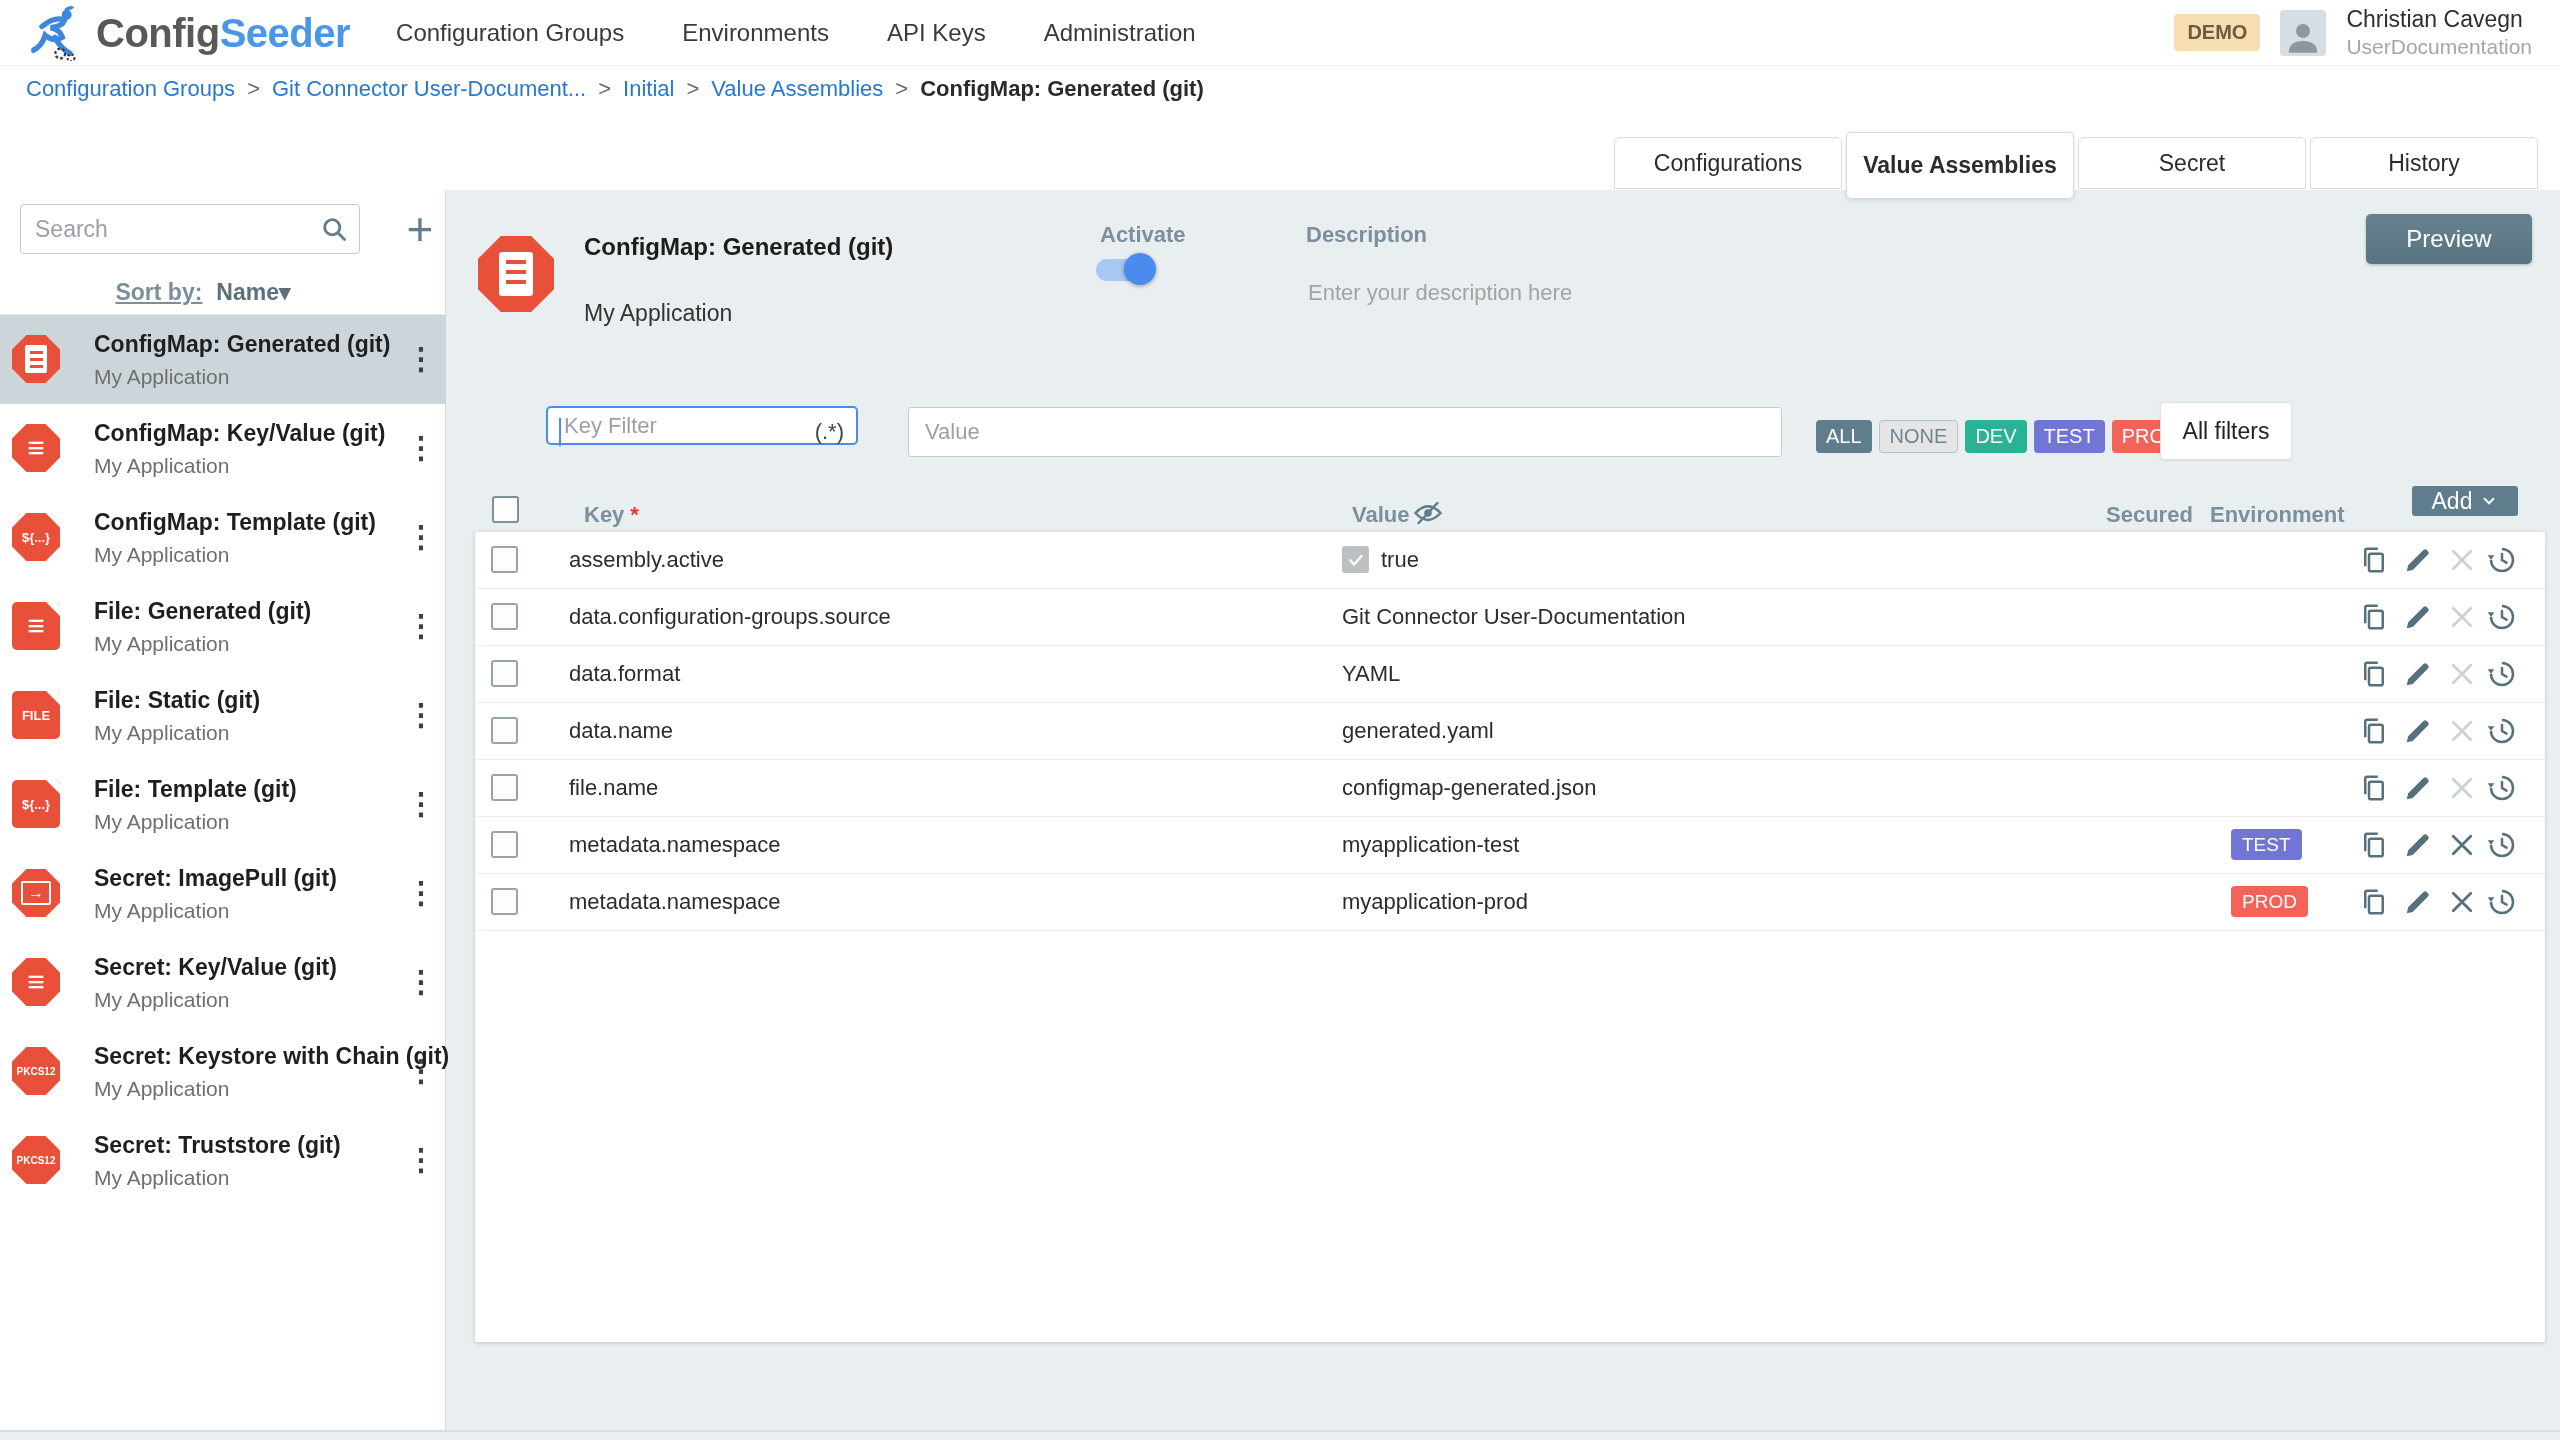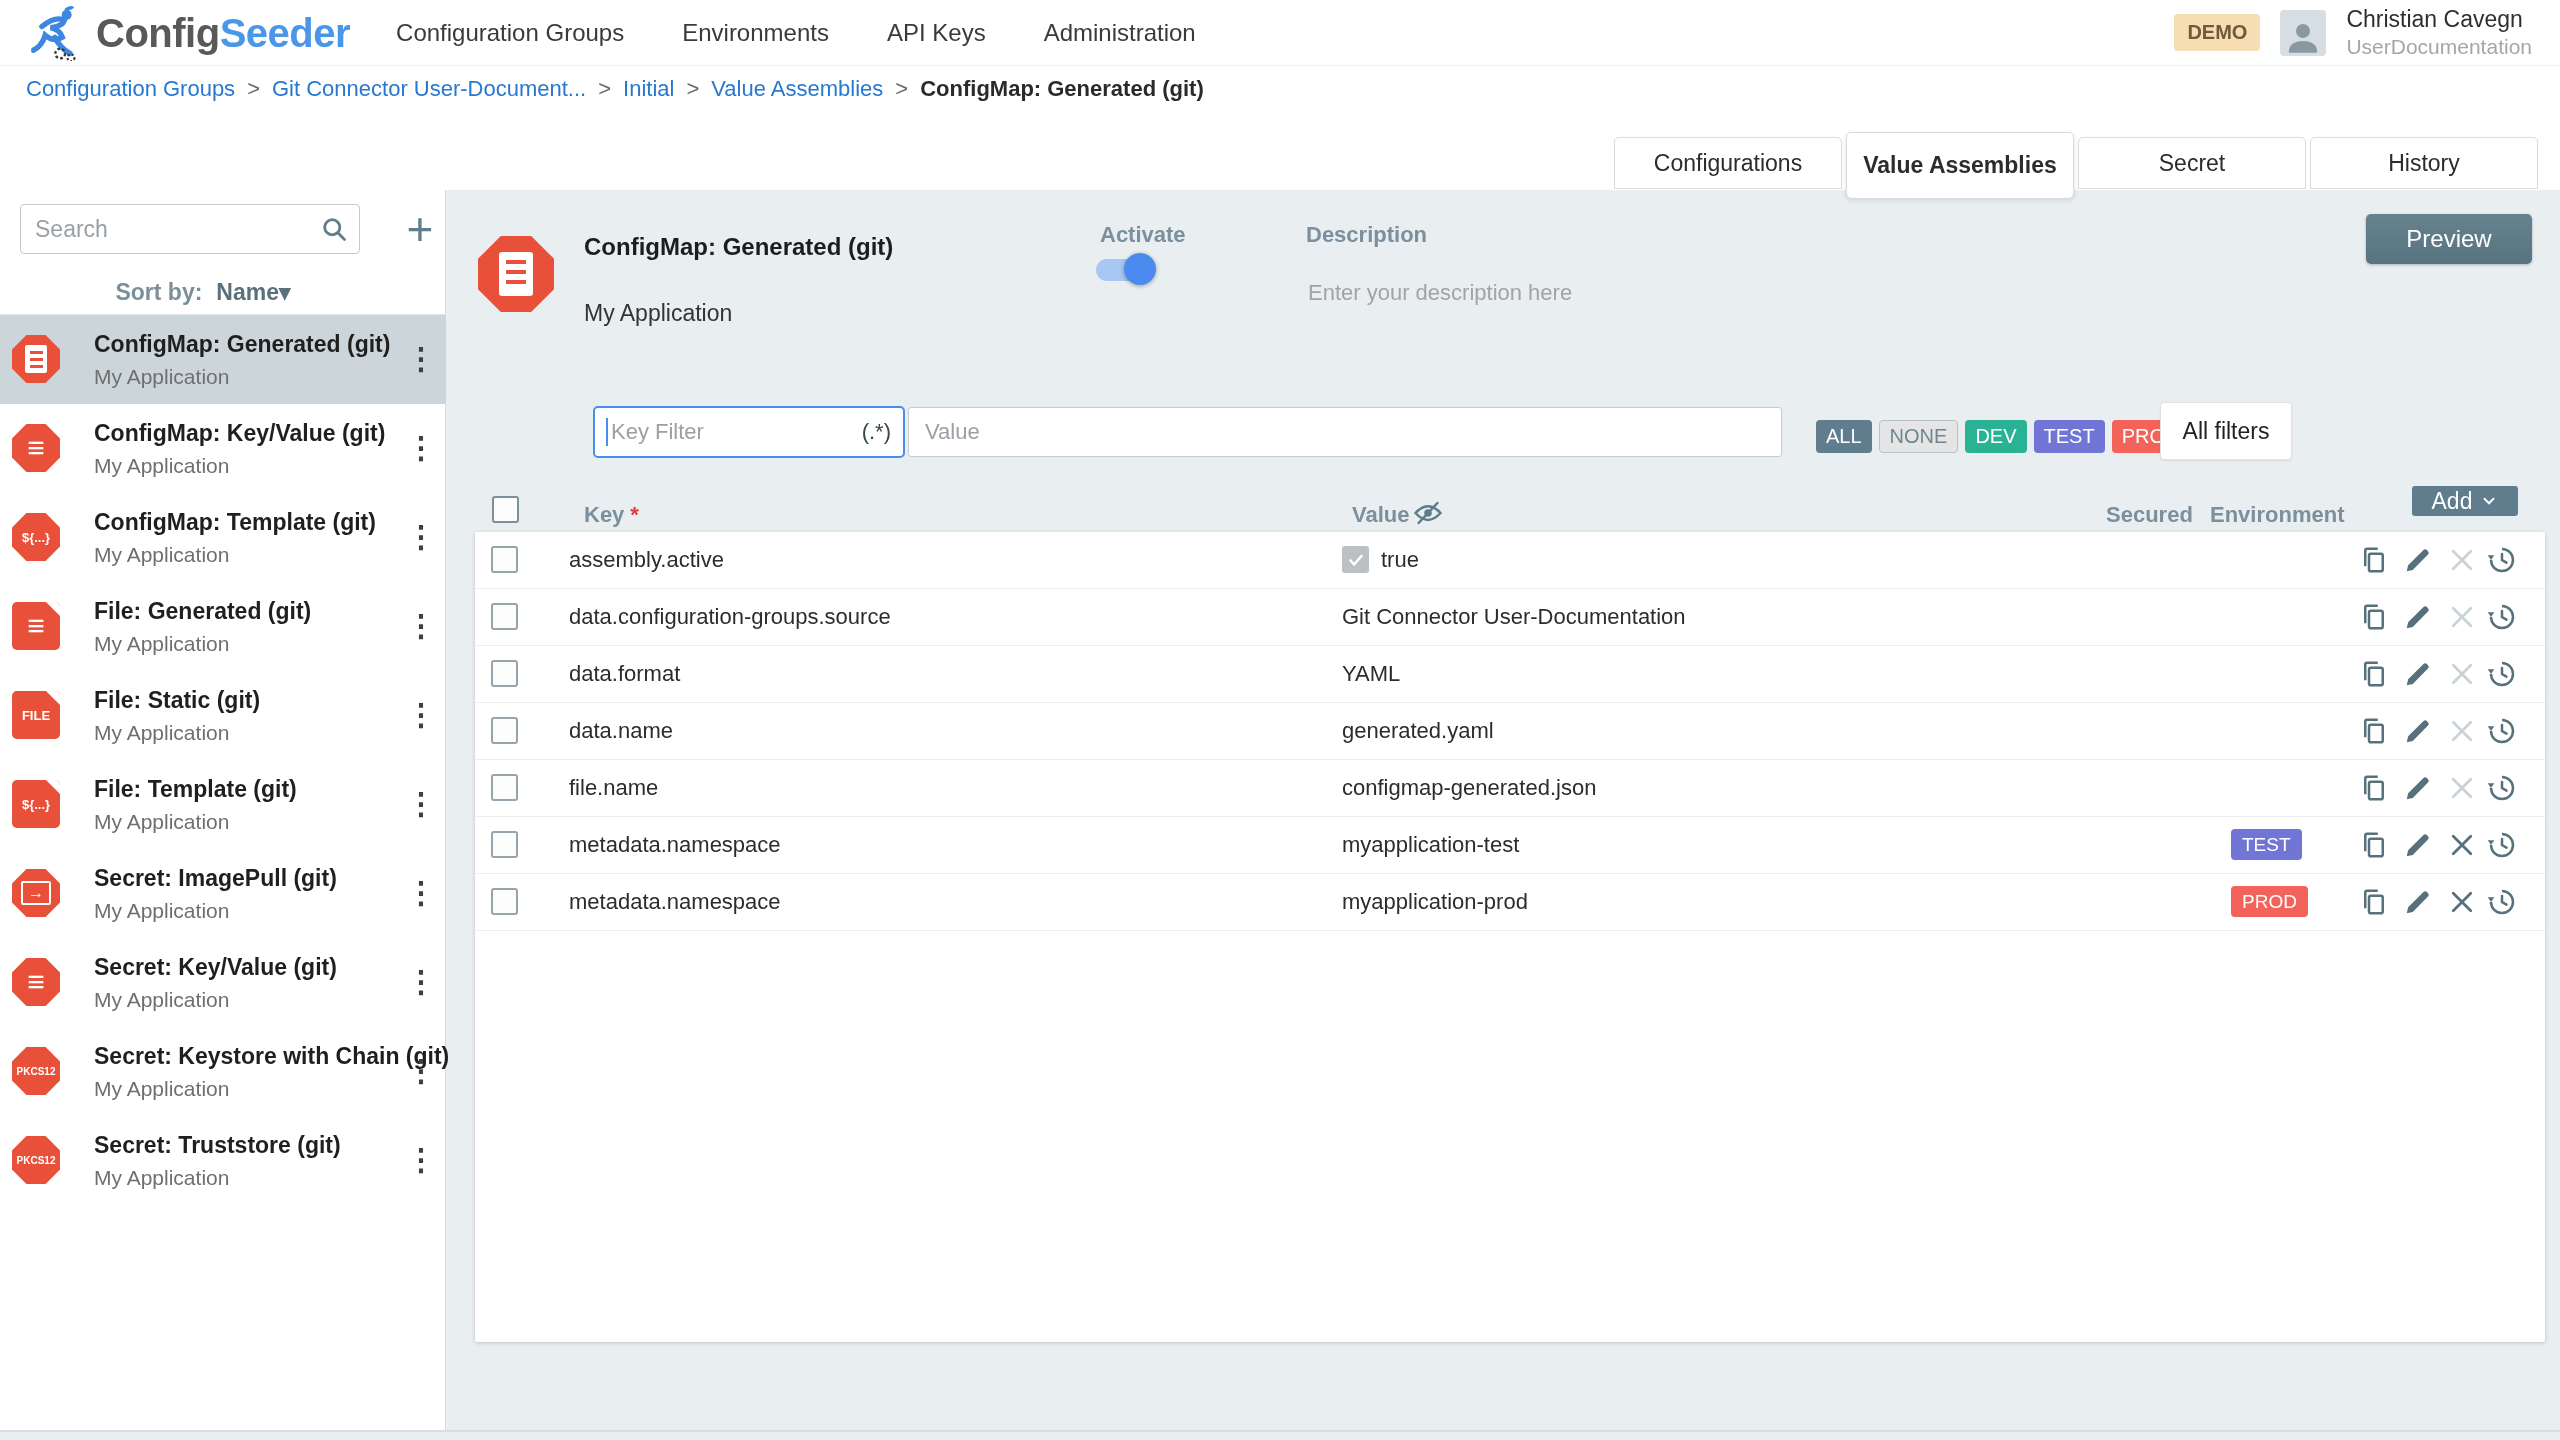--- a/index.html
+++ b/index.html
@@ -51,21 +51,21 @@
            border-right:1px solid #d6dcdf;box-sizing:border-box;z-index:2;}
   .search-wrap{position:absolute;left:20px;top:14px;width:340px;height:50px;}
   .search-input{width:100%;height:100%;box-sizing:border-box;border:1px solid #c6cacd;border-radius:4px;
                 padding:0 52px 0 14px;font-size:23px;font-family:"Liberation Sans",sans-serif;color:#333;outline:none;}
   .search-input::placeholder{color:#9aa0a6;}
   .search-ic{position:absolute;right:12px;top:11px;width:28px;height:28px;color:#5f7d8c;cursor:pointer;}
   .plus-btn{position:absolute;left:398px;top:14px;width:44px;height:50px;border:none;background:none;
             font-size:46px;font-weight:300;color:#5f7d8c;cursor:pointer;line-height:50px;padding:0;}
   .sortrow{position:absolute;left:0;top:84px;width:446px;height:36px;display:flex;align-items:center;
            justify-content:center;gap:14px;padding-right:40px;box-sizing:border-box;}
-  .sort-label{font-size:23px;font-weight:700;color:#7b8f9a;}
+  .sort-label{font-size:23px;font-weight:700;color:#7b8f9a;text-decoration:underline;}
   .sort-value{font-size:23px;font-weight:700;color:#5a707c;cursor:pointer;display:flex;align-items:center;}
   .itemlist{position:absolute;left:0;top:124px;width:446px;border-top:1px solid #e4e7e9;}
   .sitem{position:relative;height:89px;cursor:pointer;}
   .sitem.selected{background:#ccd6da;}
   .sitem .s-title{position:absolute;left:94px;top:16px;font-size:23px;font-weight:700;color:#1f1f1f;white-space:nowrap;}
   .sitem .s-sub{position:absolute;left:94px;top:50px;font-size:21px;color:#6f6f6f;}
   .sitem .kebab{position:absolute;right:14px;top:26px;font-size:30px;color:#3f3f3f;cursor:pointer;
                 width:26px;text-align:center;font-weight:700;}
   .s-icon{position:absolute;left:12px;top:20px;width:48px;height:48px;display:flex;align-items:center;
           justify-content:center;color:#fff;}
@@ -95,21 +95,21 @@
   .toggle .track{position:absolute;left:0;top:7px;width:58px;height:22px;border-radius:11px;background:#a9c7f3;}
   .toggle .thumb{position:absolute;left:28px;top:1px;width:32px;height:32px;border-radius:50%;background:#4b8bf0;
                  box-shadow:0 1px 4px rgba(0,0,0,0.35);}
   .desc-lbl{position:absolute;left:1306px;top:222px;}
   .desc-ph{position:absolute;left:1308px;top:280px;font-size:22px;color:#a3a3a3;cursor:text;}
   .preview-btn{position:absolute;left:2366px;top:214px;width:166px;height:50px;border:none;border-radius:5px;
                background:linear-gradient(#66828f,#597481);color:#fff;font-size:24px;cursor:pointer;
                font-family:"Liberation Sans",sans-serif;box-shadow:0 1px 3px rgba(0,0,0,0.25);}
 
   
-  .keyfilter-wrap{position:absolute;left:593px;top:406px;width:312px;height:52px;}
+  .keyfilter-wrap{position:absolute;left:546px;top:406px;width:312px;height:39px;}
   .keyfilter{width:100%;height:100%;box-sizing:border-box;border:2px solid #4a8cf0;border-radius:5px;
              padding:0 80px 0 16px;font-size:22px;font-family:"Liberation Sans",sans-serif;outline:none;color:#333;}
   .keyfilter::placeholder{color:#9aa0a6;}
   .key-caret{position:absolute;left:13px;top:12px;width:2px;height:28px;background:#4a8cf0;}
   .key-suffix{position:absolute;right:14px;top:13px;font-size:22px;color:#37474f;}
   .valuefilter{position:absolute;left:908px;top:407px;width:874px;height:50px;box-sizing:border-box;
                border:1px solid #c9ccce;border-radius:3px;padding:0 16px;font-size:22px;
                font-family:"Liberation Sans",sans-serif;outline:none;color:#333;}
   .valuefilter::placeholder{color:#9aa0a6;}
   .envbtns{position:absolute;left:1816px;top:420px;display:flex;gap:7px;align-items:center;}

